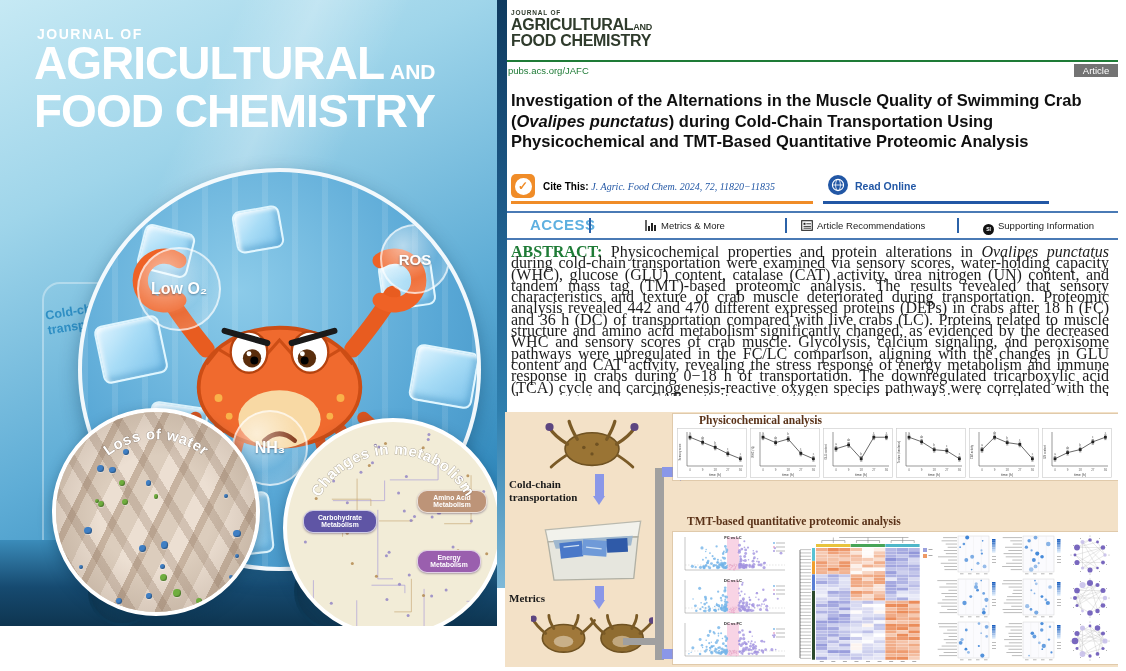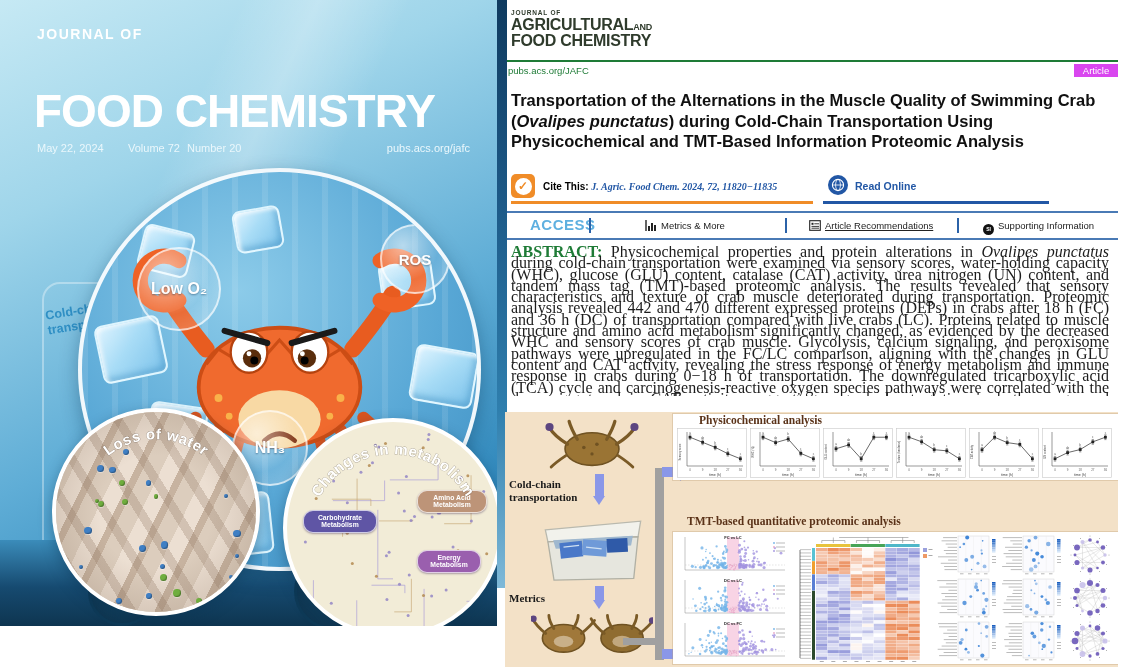--- a/index.html
+++ b/index.html
@@ -59,31 +59,31 @@
   #page{position:absolute;left:497px;top:0;width:629px;height:671px;background:#fff;}
   #strip{left:0;top:0;width:10px;height:588px;
     background:linear-gradient(#0f3a5f 0%,#1d5a88 35%,#2f7fae 70%,#7fb9d8 100%);}
   .jlogo{left:14px;top:10px;color:#2f3b2c;line-height:1;}
   .jlogo .k{font-size:6.5px;font-weight:700;letter-spacing:.8px;}
   .jlogo .l1{font-size:16px;font-weight:800;letter-spacing:-.3px;}
   .jlogo .l1 .and{font-size:9px;font-weight:700;}
   .jlogo .l2{font-size:16px;font-weight:800;letter-spacing:-.3px;}
   .green-rule{left:10px;top:60px;width:611px;height:2px;background:#1e7b36;}
   .pubs-link{left:11px;top:65px;font-size:9.5px;color:#1e7b36;}
-  .article-badge{left:577px;top:64px;width:44px;height:13px;background:#d946ef;color:#fff;
+  .article-badge{left:577px;top:64px;width:44px;height:13px;background:#737373;color:#fff;
     font-size:9.5px;text-align:center;line-height:13px;}
   .title{left:14px;top:90px;width:600px;font-size:16.5px;font-weight:700;color:#101010;line-height:1.25;}
   .authors{left:14px;top:151px;width:600px;font-family:"Liberation Serif",serif;font-size:12.5px;color:#1a1a1a;}
   .authors sup{font-size:8px;}
   .auth-seg{margin-right:4px;}
   .cite-icon{left:14px;top:174px;width:24px;height:24px;background:#f08c28;border-radius:5px;}
   .cite-icon .c{position:absolute;left:3.5px;top:3.5px;width:17px;height:17px;border-radius:50%;
     background:#fff;color:#f08c28;font-size:12px;font-weight:800;text-align:center;line-height:17px;}
   .cite-text{left:46px;top:181px;font-size:10px;color:#000;font-weight:700;}
-  .cite-ref{font-family:"Liberation Serif",serif;font-style:italic;font-weight:700;color:#2257a5;}
+  .cite-ref{font-family:"Liberation Serif",serif;font-style:italic;font-weight:400;color:#2257a5;}
   .orange-rule{left:14px;top:201px;width:302px;height:2.5px;background:#f08c28;}
   .ro-icon{left:330px;top:174px;width:22px;height:22px;}
   .ro-label{left:358px;top:180px;font-size:10.5px;font-weight:700;color:#2257a5;}
   .blue-rule{left:326px;top:201px;width:226px;height:2.5px;background:#2257a5;}
   .hline-blue{height:2px;background:#4a7ab5;}
   .access-label{left:33px;top:216px;font-size:15px;font-weight:700;color:#5fb0e0;letter-spacing:.5px;}
   .vsep{width:2px;height:15px;background:#2b62a8;top:218px;}
   .acc-item{top:220px;font-size:9.5px;color:#222;}
   .acc-item .ic{display:inline-block;vertical-align:-2px;margin-right:4px;}
   .si-circle{display:inline-block;width:11px;height:11px;border-radius:50%;background:#111;color:#fff;
@@ -114,28 +114,25 @@
 </style>
 </head>
 <body>
 
 <div id="stage">
 
   <div id="cover">
     <div class="shine"></div>
 
     <div class="abs masthead-kicker">JOURNAL OF</div>
+    <div class="abs masthead-l1">
+      <span>AGRICULTURAL</span><span class="and">AND</span>
+    </div>
     <div class="abs masthead-l2">FOOD CHEMISTRY</div>
 
-    <div class="abs issue-line">
-      <span style="left:37px">May 22, 2024</span>
-      <span style="left:128px">Volume 72</span>
-      <span style="left:187px">Number 20</span>
-      <span style="right:27px">pubs.acs.org/jafc</span>
-    </div>
 
     <div class="abs truck-outline"></div>
     <div class="abs truck-label">Cold-chain transportation</div>
 
     <div class="abs band"></div>
     <div class="abs wheel" style="left:88px;top:558px;width:62px;height:62px;"></div>
     <div class="abs wheel" style="left:294px;top:552px;width:72px;height:72px;"></div>
     <div class="abs wheel" style="left:392px;top:556px;width:68px;height:68px;"></div>
 
     <div class="abs" id="big-circle">
@@ -325,23 +322,23 @@
       <div class="k">JOURNAL OF</div>
       <div class="l1"><span>AGRICULTURAL</span><span class="and">AND</span></div>
       <div class="l2">FOOD CHEMISTRY</div>
     </div>
 
     <div class="abs green-rule"></div>
     <div class="abs pubs-link">pubs.acs.org/JAFC</div>
     <div class="abs article-badge">Article</div>
 
     <div class="abs title">
-      <span>Transportation of the Alternations in the Muscle Quality of Swimming</span>
+      <span>Investigation of the Alternations in the Muscle Quality of Swimming</span>
       <span>Crab (</span><i>Ovalipes punctatus</i><span>) during Cold-Chain Transportation Using</span>
-      <span>Physicochemical and TMT-Based Information Proteomic Analysis</span>
+      <span>Physicochemical and TMT-Based Quantitative Proteomic Analysis</span>
     </div>
 
 
     <div class="abs cite-icon">
         <div class="c">✓</div>
       </div>
     <div class="abs cite-text">
       <span>Cite This:</span>
       <span class="cite-ref">J. Agric. Food Chem. 2024, 72, 11820−11835</span>
     </div>
@@ -360,21 +357,21 @@
     <div class="abs vsep" style="left:92px;"></div>
     <div class="abs acc-item" style="left:148px;">
       <svg class="ic" width="12" height="11" viewBox="0 0 12 11">
         <line x1="1" y1="0" x2="1" y2="11" stroke="#222" stroke-width="1.4"></line>
         <rect x="3" y="6" width="2" height="5" fill="#222"></rect>
           <rect x="6" y="3" width="2" height="8" fill="#222"></rect>
         <rect x="9" y="5" width="2" height="6" fill="#222"></rect>
       </svg><span>Metrics &amp; More</span>
     </div>
     <div class="abs vsep" style="left:288px;"></div>
-    <div class="abs acc-item" style="left:312px;text-decoration:underline;">
+    <div class="abs acc-item" style="left:304px;">
       <svg class="ic" width="12" height="11" viewBox="0 0 12 11">
         <rect x=".7" y=".7" width="10.6" height="9.6" fill="none" stroke="#222" stroke-width="1.1"></rect>
         <rect x="2.5" y="2.8" width="2" height="2" fill="#222"></rect>
         <line x1="5.3" y1="3.8" x2="10" y2="3.8" stroke="#222" stroke-width=".9"></line>
         <line x1="2.5" y1="6.4" x2="10" y2="6.4" stroke="#222" stroke-width=".9"></line>
         <line x1="2.5" y1="8.2" x2="10" y2="8.2" stroke="#222" stroke-width=".9"></line>
       </svg><span>Article Recommendations</span>
     </div>
     <div class="abs vsep" style="left:460px;"></div>
     <div class="abs acc-item" style="left:486px;">

